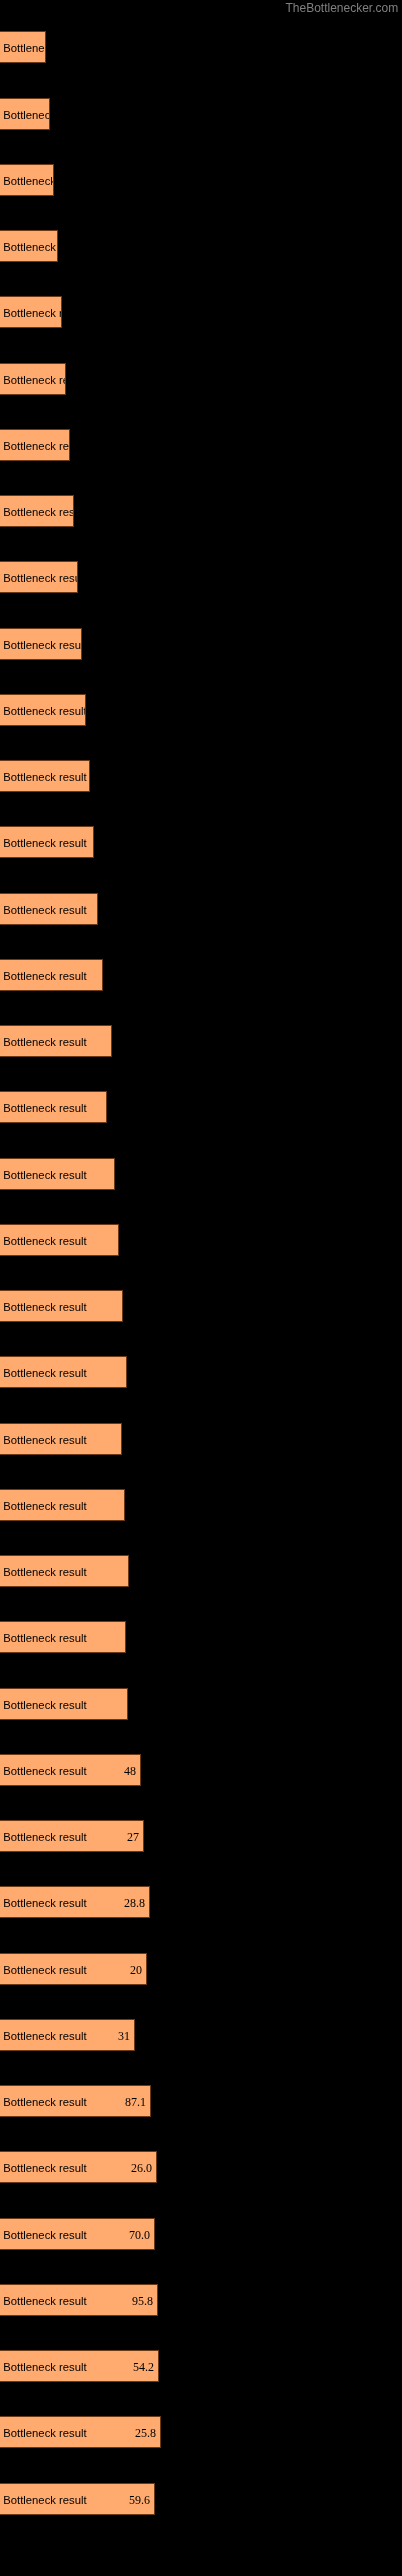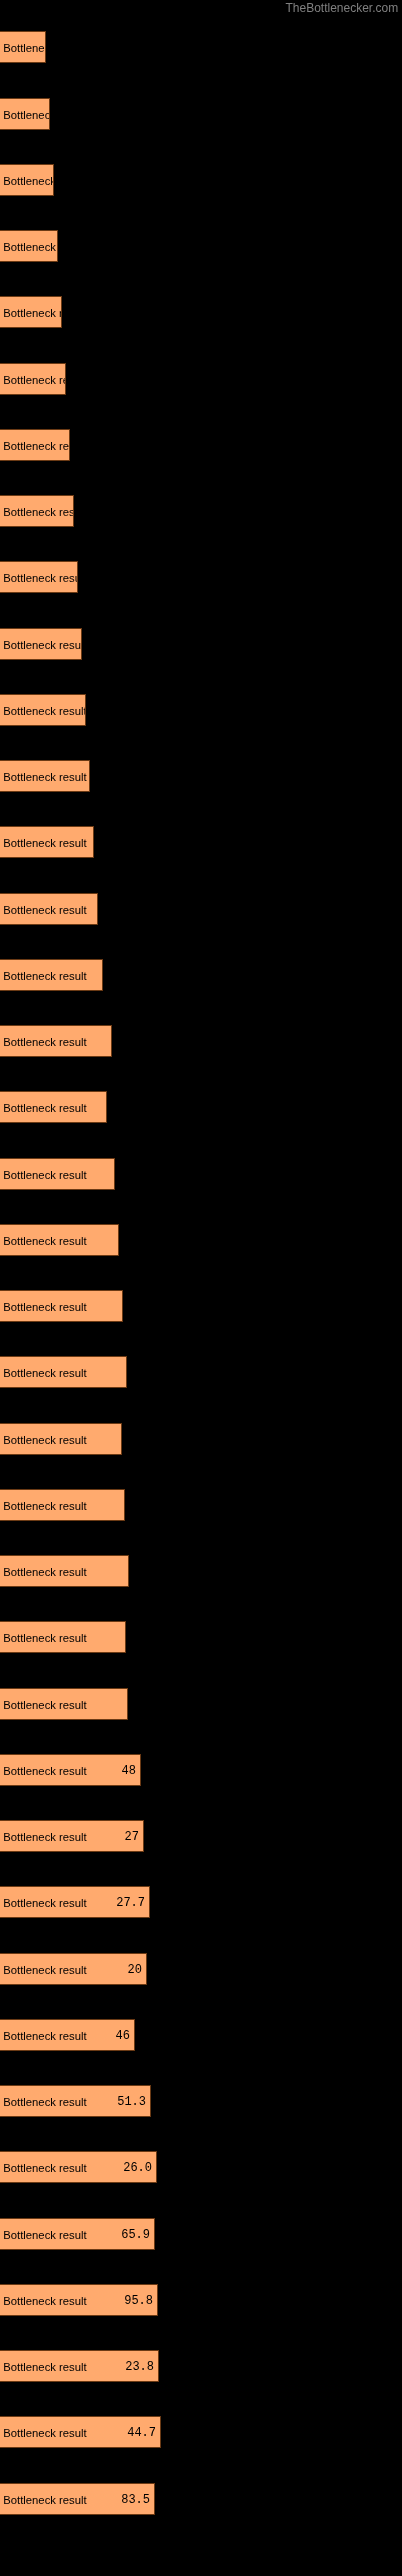--- a/index.html
+++ b/index.html
@@ -68,21 +68,21 @@
   }
   .bar-value {
     position: absolute;
     right: 4px;
     top: 0;
     height: 32px;
     line-height: 32px;
     font-size: 12px;
     color: #000000;
     white-space: nowrap;
-    font-family: Liberation Mono, monospace;
+    font-family: Liberation Serif, serif;
   }
 </style>
 </head>
 <body>
 
 <div id="watermark">TheBottlenecker.com</div>
 
 <div id="plot">
     <div class="row" style="top: 11.3px;">
       <div class="bar" style="width: 46px;">
@@ -222,71 +222,71 @@
     </div>
     <div class="row" style="top: 1800px;">
       <div class="bar" style="width: 144px;">
         <span class="bar-label">Bottleneck result</span>
         <span class="bar-value">27</span>
       </div>
     </div>
     <div class="row" style="top: 1866px;">
       <div class="bar" style="width: 150px;">
         <span class="bar-label">Bottleneck result</span>
-        <span class="bar-value">27.7</span>
+        <span class="bar-value">28.8</span>
       </div>
     </div>
     <div class="row" style="top: 1933px;">
       <div class="bar" style="width: 147px;">
         <span class="bar-label">Bottleneck result</span>
         <span class="bar-value">20</span>
       </div>
     </div>
     <div class="row" style="top: 1999px;">
       <div class="bar" style="width: 135px;">
         <span class="bar-label">Bottleneck result</span>
-        <span class="bar-value">46</span>
+        <span class="bar-value">31</span>
       </div>
     </div>
     <div class="row" style="top: 2065px;">
       <div class="bar" style="width: 151px;">
         <span class="bar-label">Bottleneck result</span>
-        <span class="bar-value">51.3</span>
+        <span class="bar-value">87.1</span>
       </div>
     </div>
     <div class="row" style="top: 2131px;">
       <div class="bar" style="width: 157px;">
         <span class="bar-label">Bottleneck result</span>
         <span class="bar-value">26.0</span>
       </div>
     </div>
     <div class="row" style="top: 2198px;">
       <div class="bar" style="width: 155px;">
         <span class="bar-label">Bottleneck result</span>
-        <span class="bar-value">65.9</span>
+        <span class="bar-value">70.0</span>
       </div>
     </div>
     <div class="row" style="top: 2264px;">
       <div class="bar" style="width: 158px;">
         <span class="bar-label">Bottleneck result</span>
         <span class="bar-value">95.8</span>
       </div>
     </div>
     <div class="row" style="top: 2330px;">
       <div class="bar" style="width: 159px;">
         <span class="bar-label">Bottleneck result</span>
-        <span class="bar-value">23.8</span>
+        <span class="bar-value">54.2</span>
       </div>
     </div>
     <div class="row" style="top: 2396px;">
       <div class="bar" style="width: 161px;">
         <span class="bar-label">Bottleneck result</span>
-        <span class="bar-value">44.7</span>
+        <span class="bar-value">25.8</span>
       </div>
     </div>
     <div class="row" style="top: 2463px;">
       <div class="bar" style="width: 155px;">
         <span class="bar-label">Bottleneck result</span>
-        <span class="bar-value">83.5</span>
+        <span class="bar-value">59.6</span>
       </div>
     </div>
   </div>
 
 
 </body></html>

